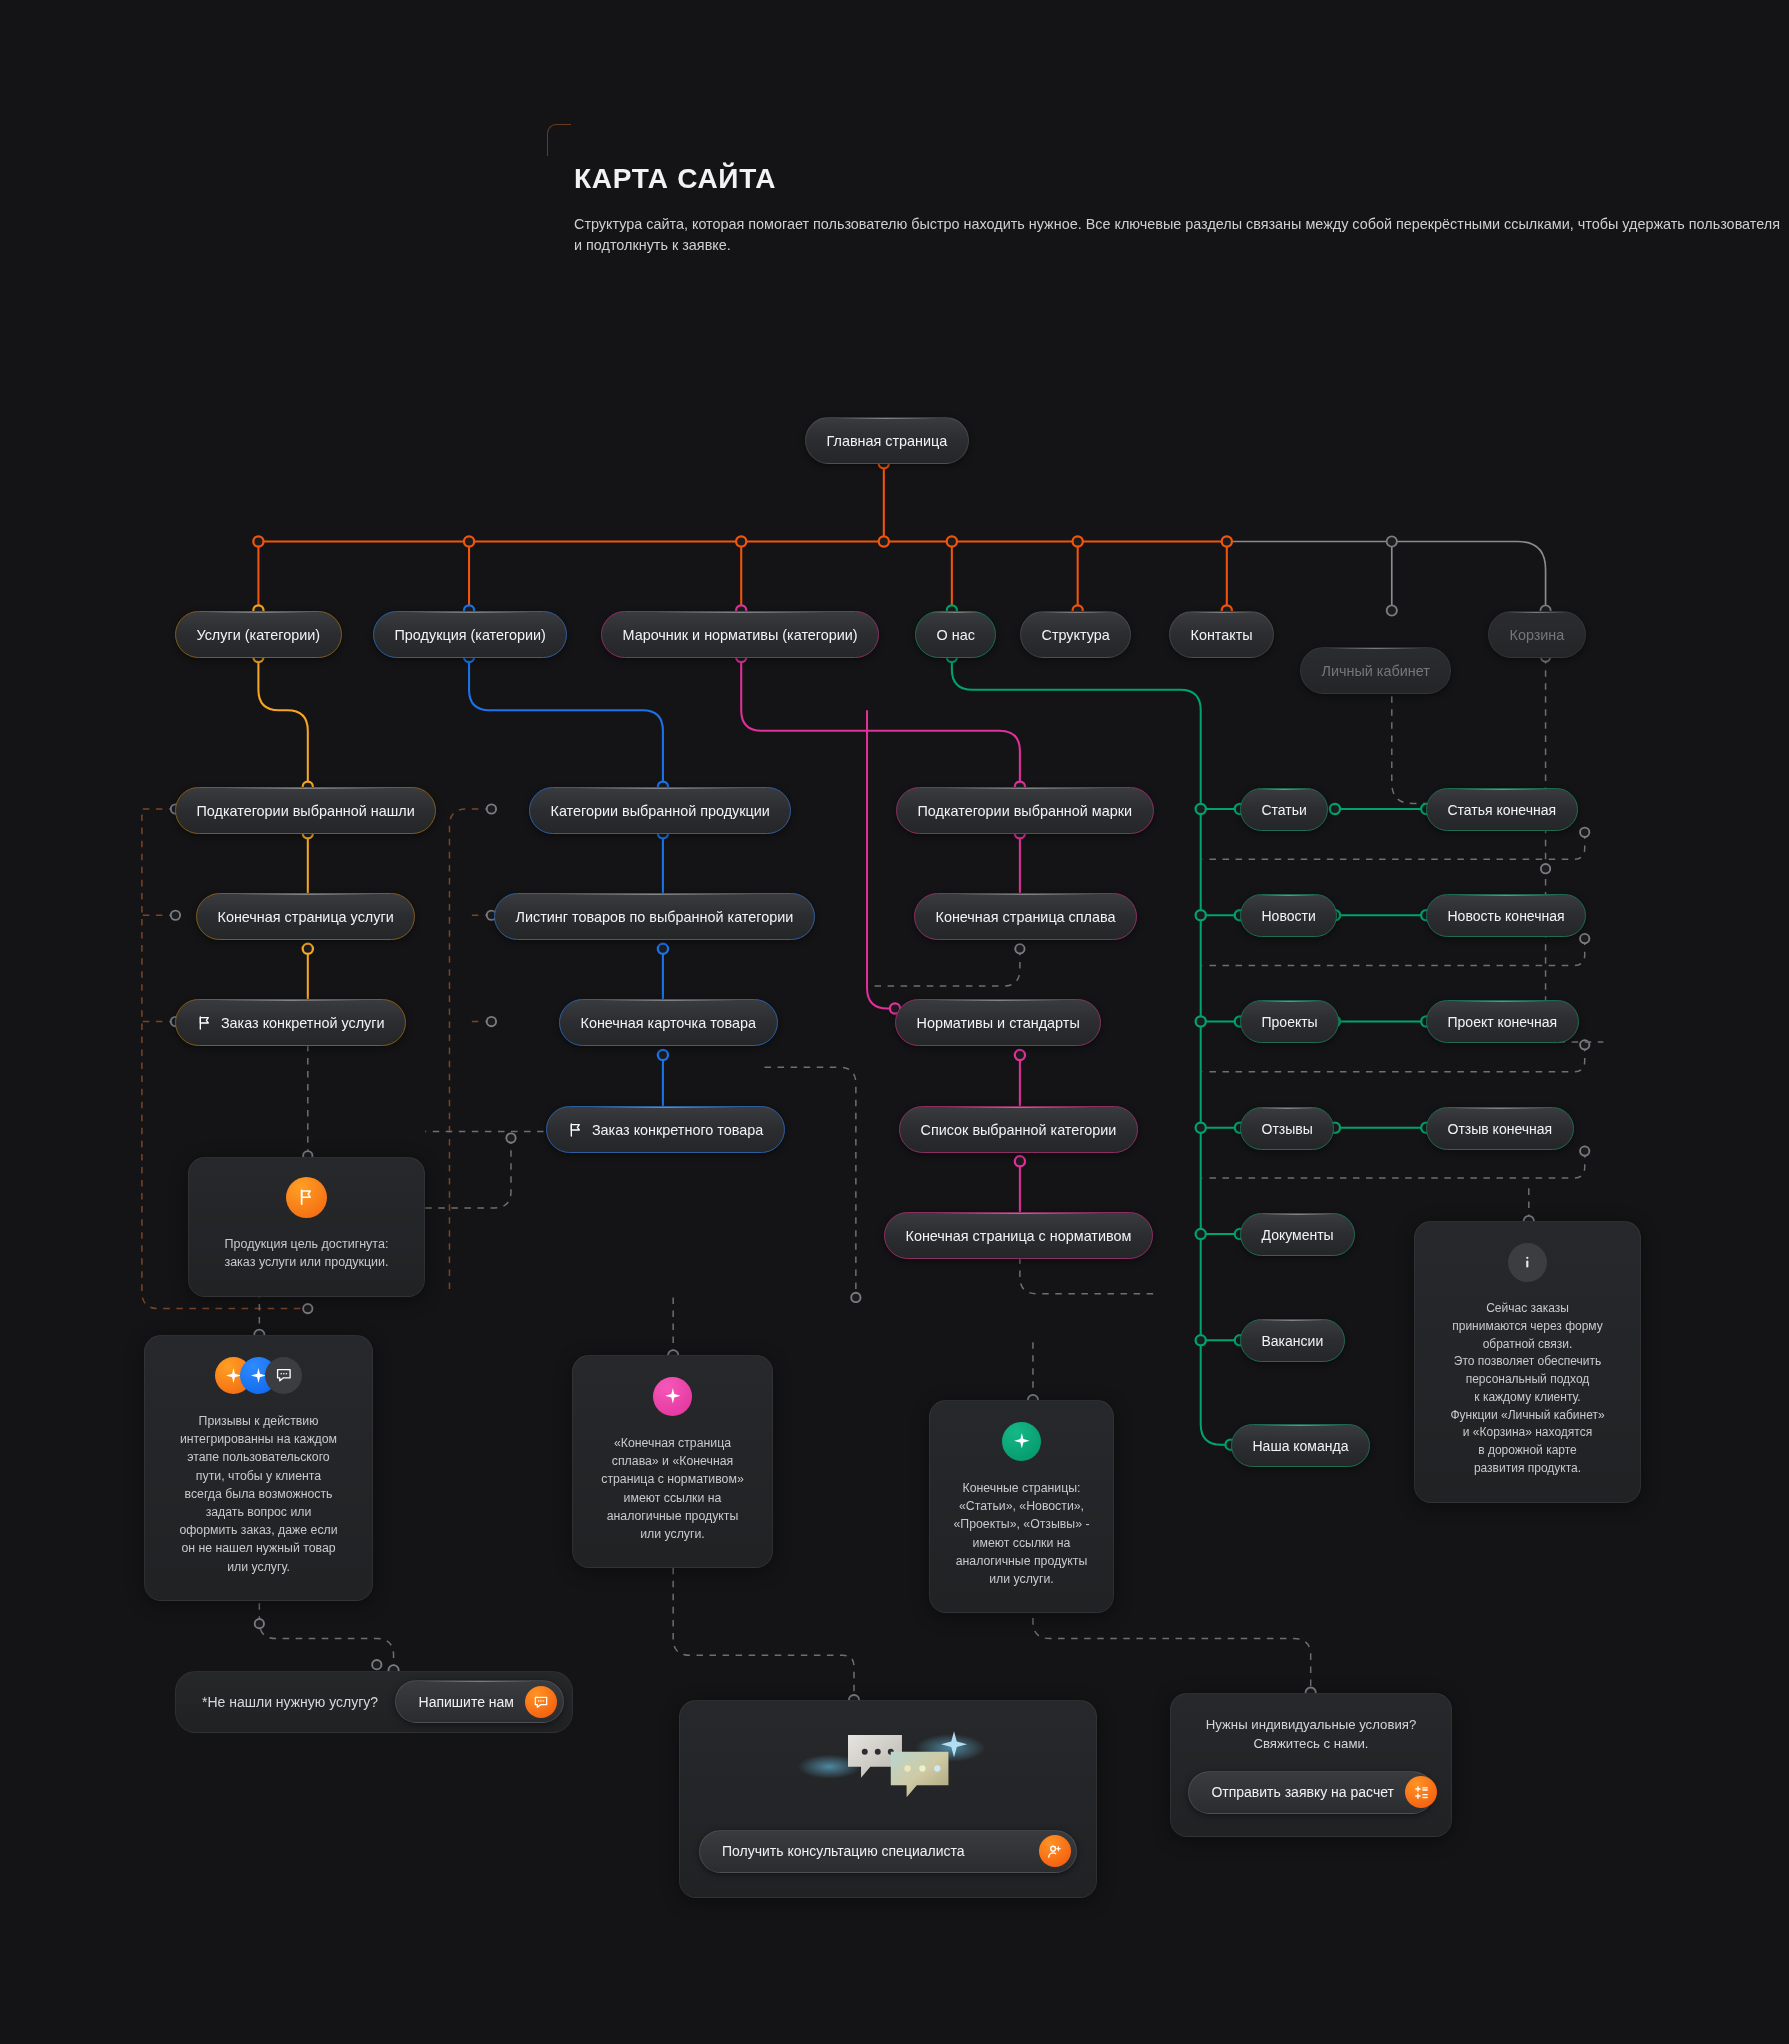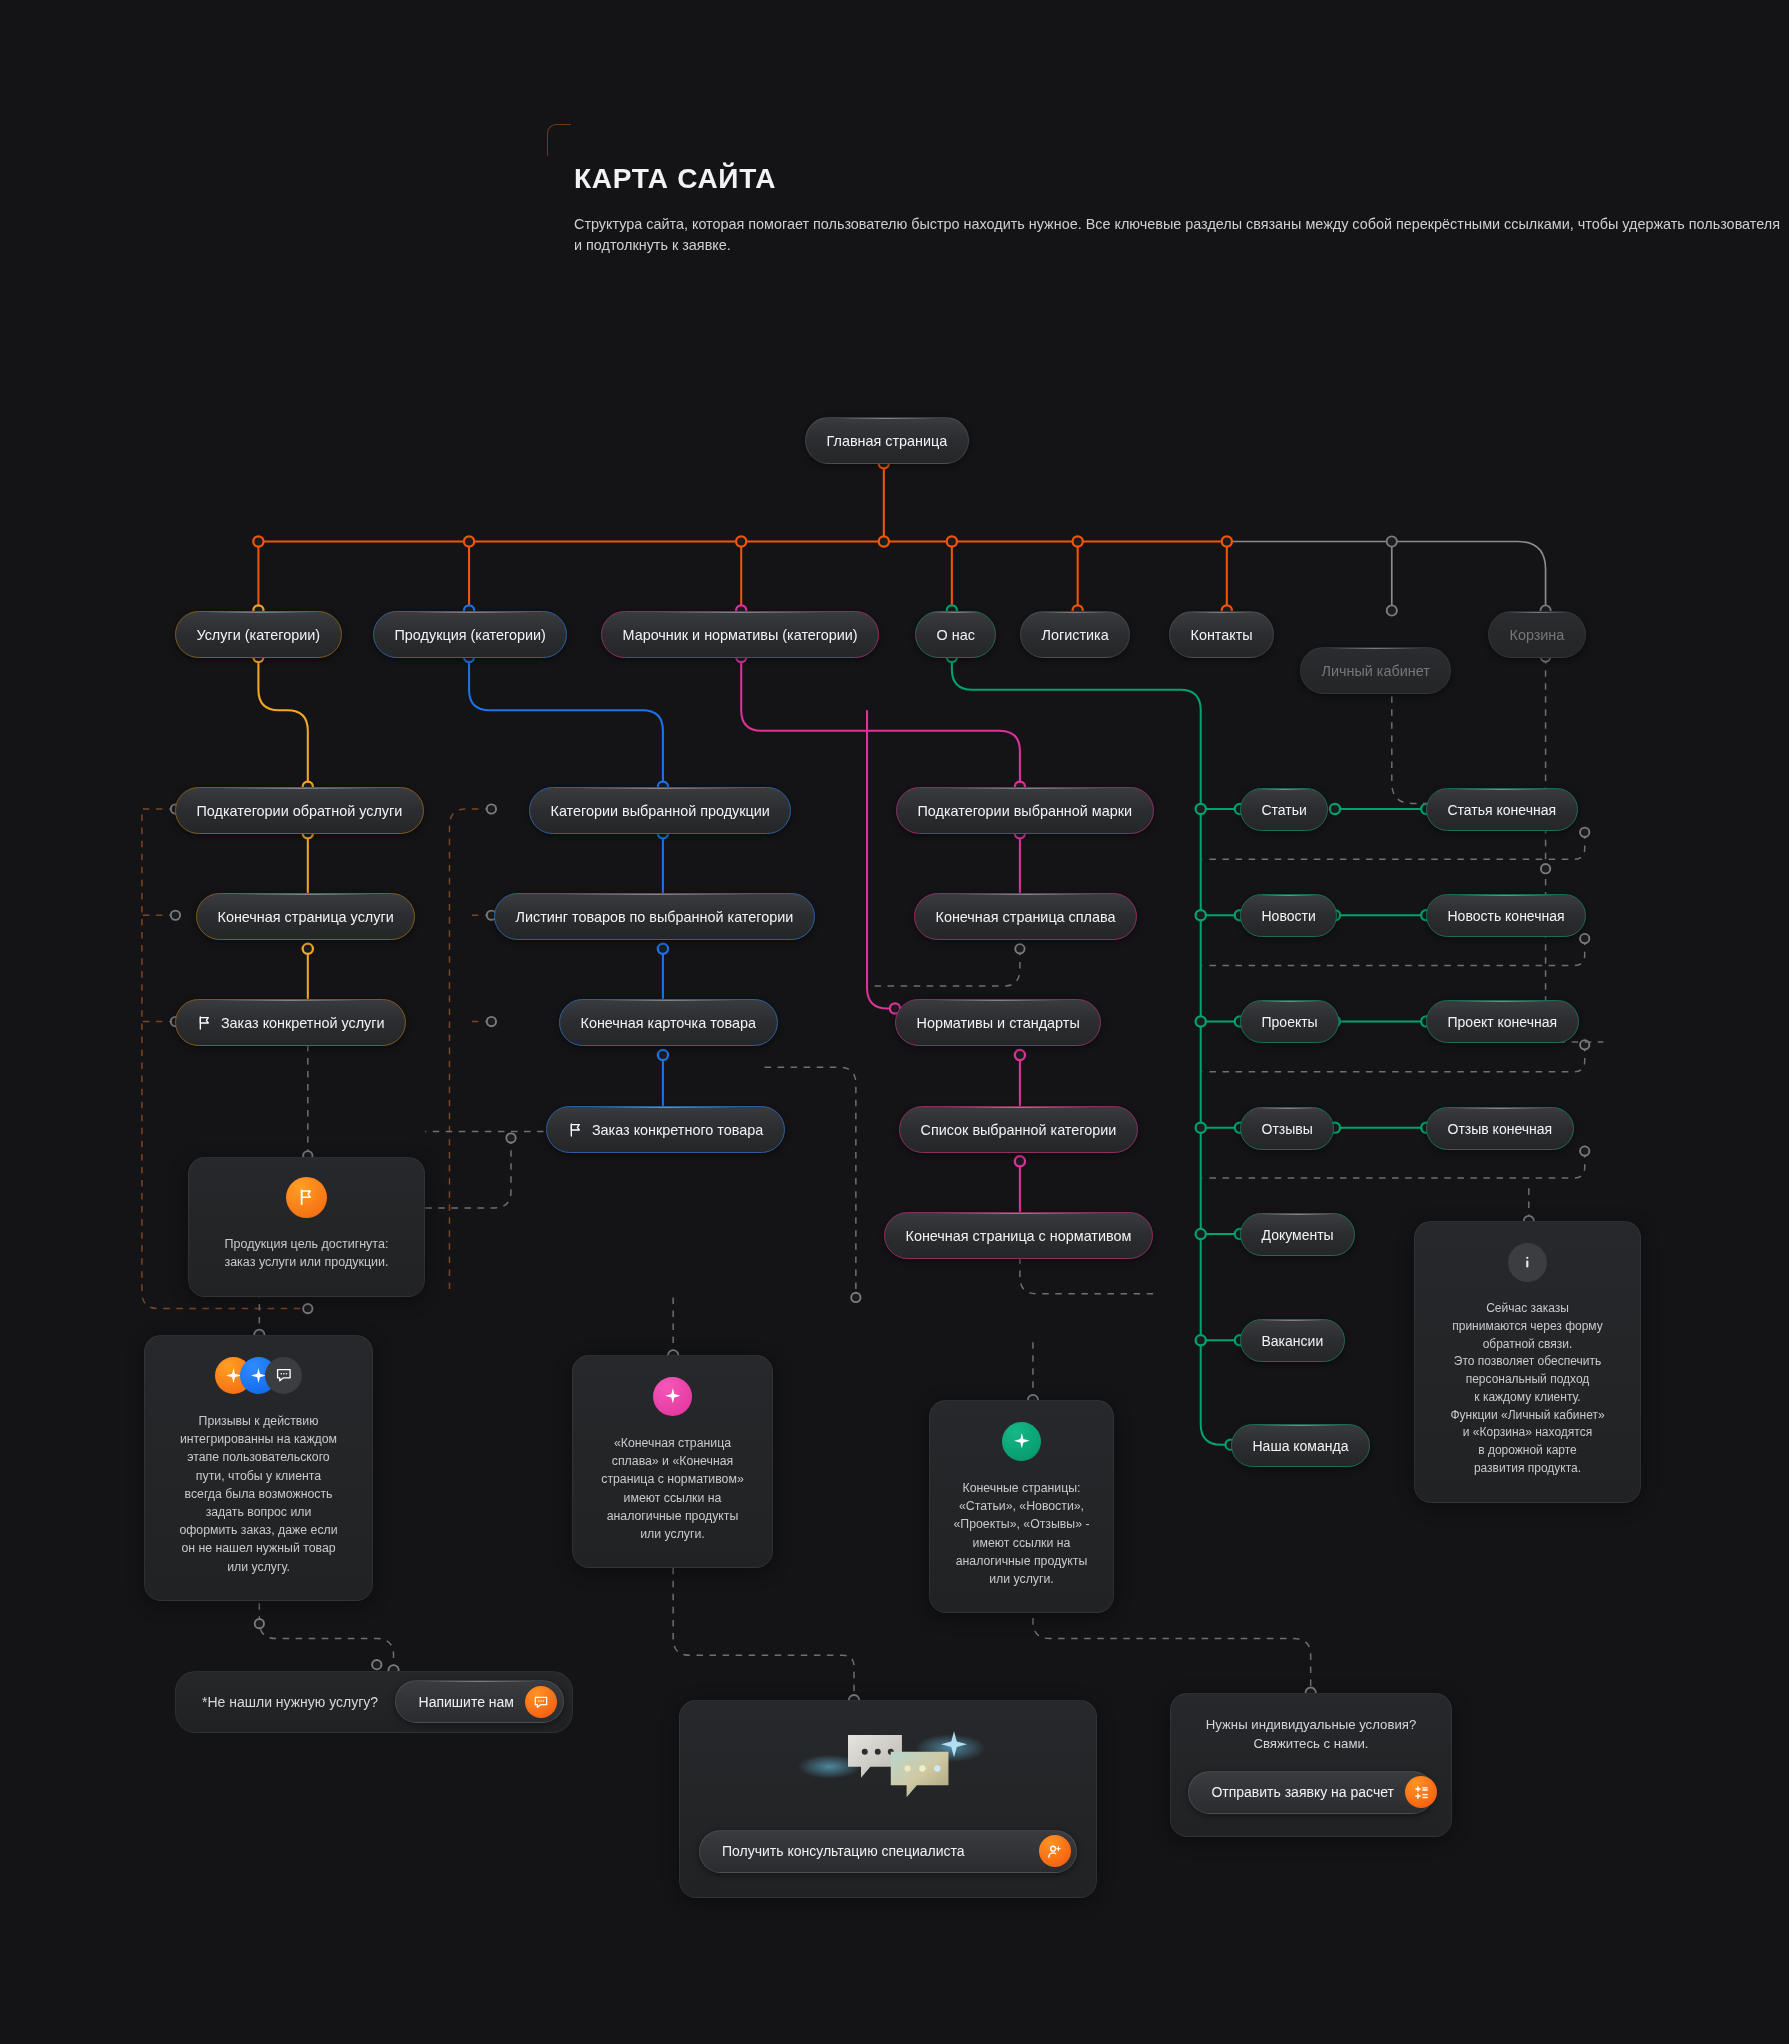--- a/index.html
+++ b/index.html
@@ -334,34 +334,34 @@
   <div class="node b-blue" style="left:373px; top:611px;">
     <span>Продукция (категории)</span>
   </div>
   <div class="node b-pink" style="left:601px; top:611px;">
     <span>Марочник и нормативы (категории)</span>
   </div>
   <div class="node b-green" style="left:915px; top:611px;">
     <span>О нас</span>
   </div>
   <div class="node" style="left:1020px; top:611px;">
-    <span>Логистика</span>
+    <span>Структура</span>
   </div>
   <div class="node" style="left:1169px; top:611px;">
     <span>Контакты</span>
   </div>
   <div class="node dim" style="left:1300px; top:611px;margin-top:36px;">
     <span>Личный кабинет</span>
   </div>
   <div class="node dim" style="left:1488px; top:611px;">
     <span>Корзина</span>
   </div>
 
   <div class="node b-amber" style="left:175px; top:787px;">
-    <span>Подкатегории обратной услуги</span>
+    <span>Подкатегории выбранной нашли</span>
   </div>
   <div class="node b-amber" style="left:196px; top:893px;">
     <span>Конечная страница услуги</span>
   </div>
   <div class="node b-amber" style="left:175px; top:999px;">
     <svg class="flag-ic" viewBox="0 0 24 24">
       <path d="M5 3v18" stroke="#fff" stroke-width="2" fill="none" stroke-linecap="round"></path>
       <path d="M5 4h12l-3 4 3 4H5z" stroke="#fff" stroke-width="1.9" fill="none" stroke-linejoin="round"></path>
     </svg>
     <span>Заказ конкретной услуги</span>

